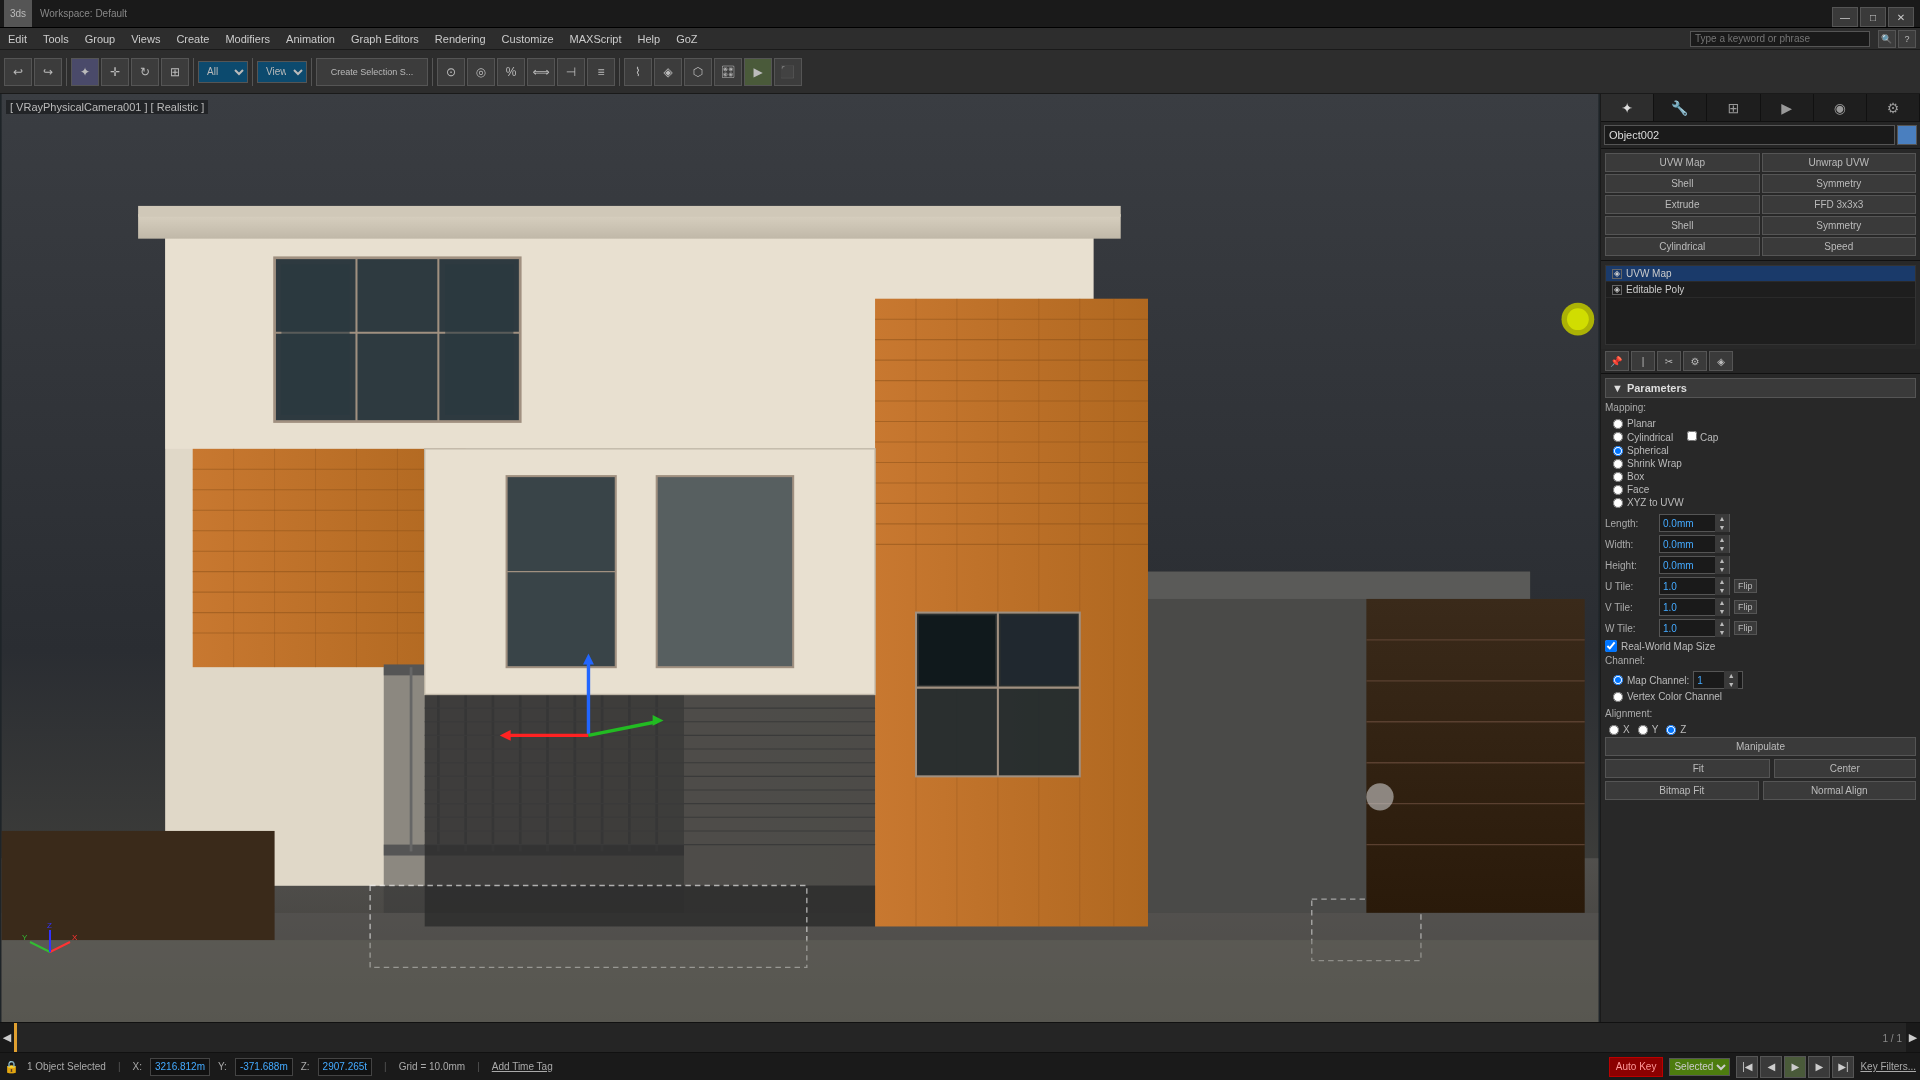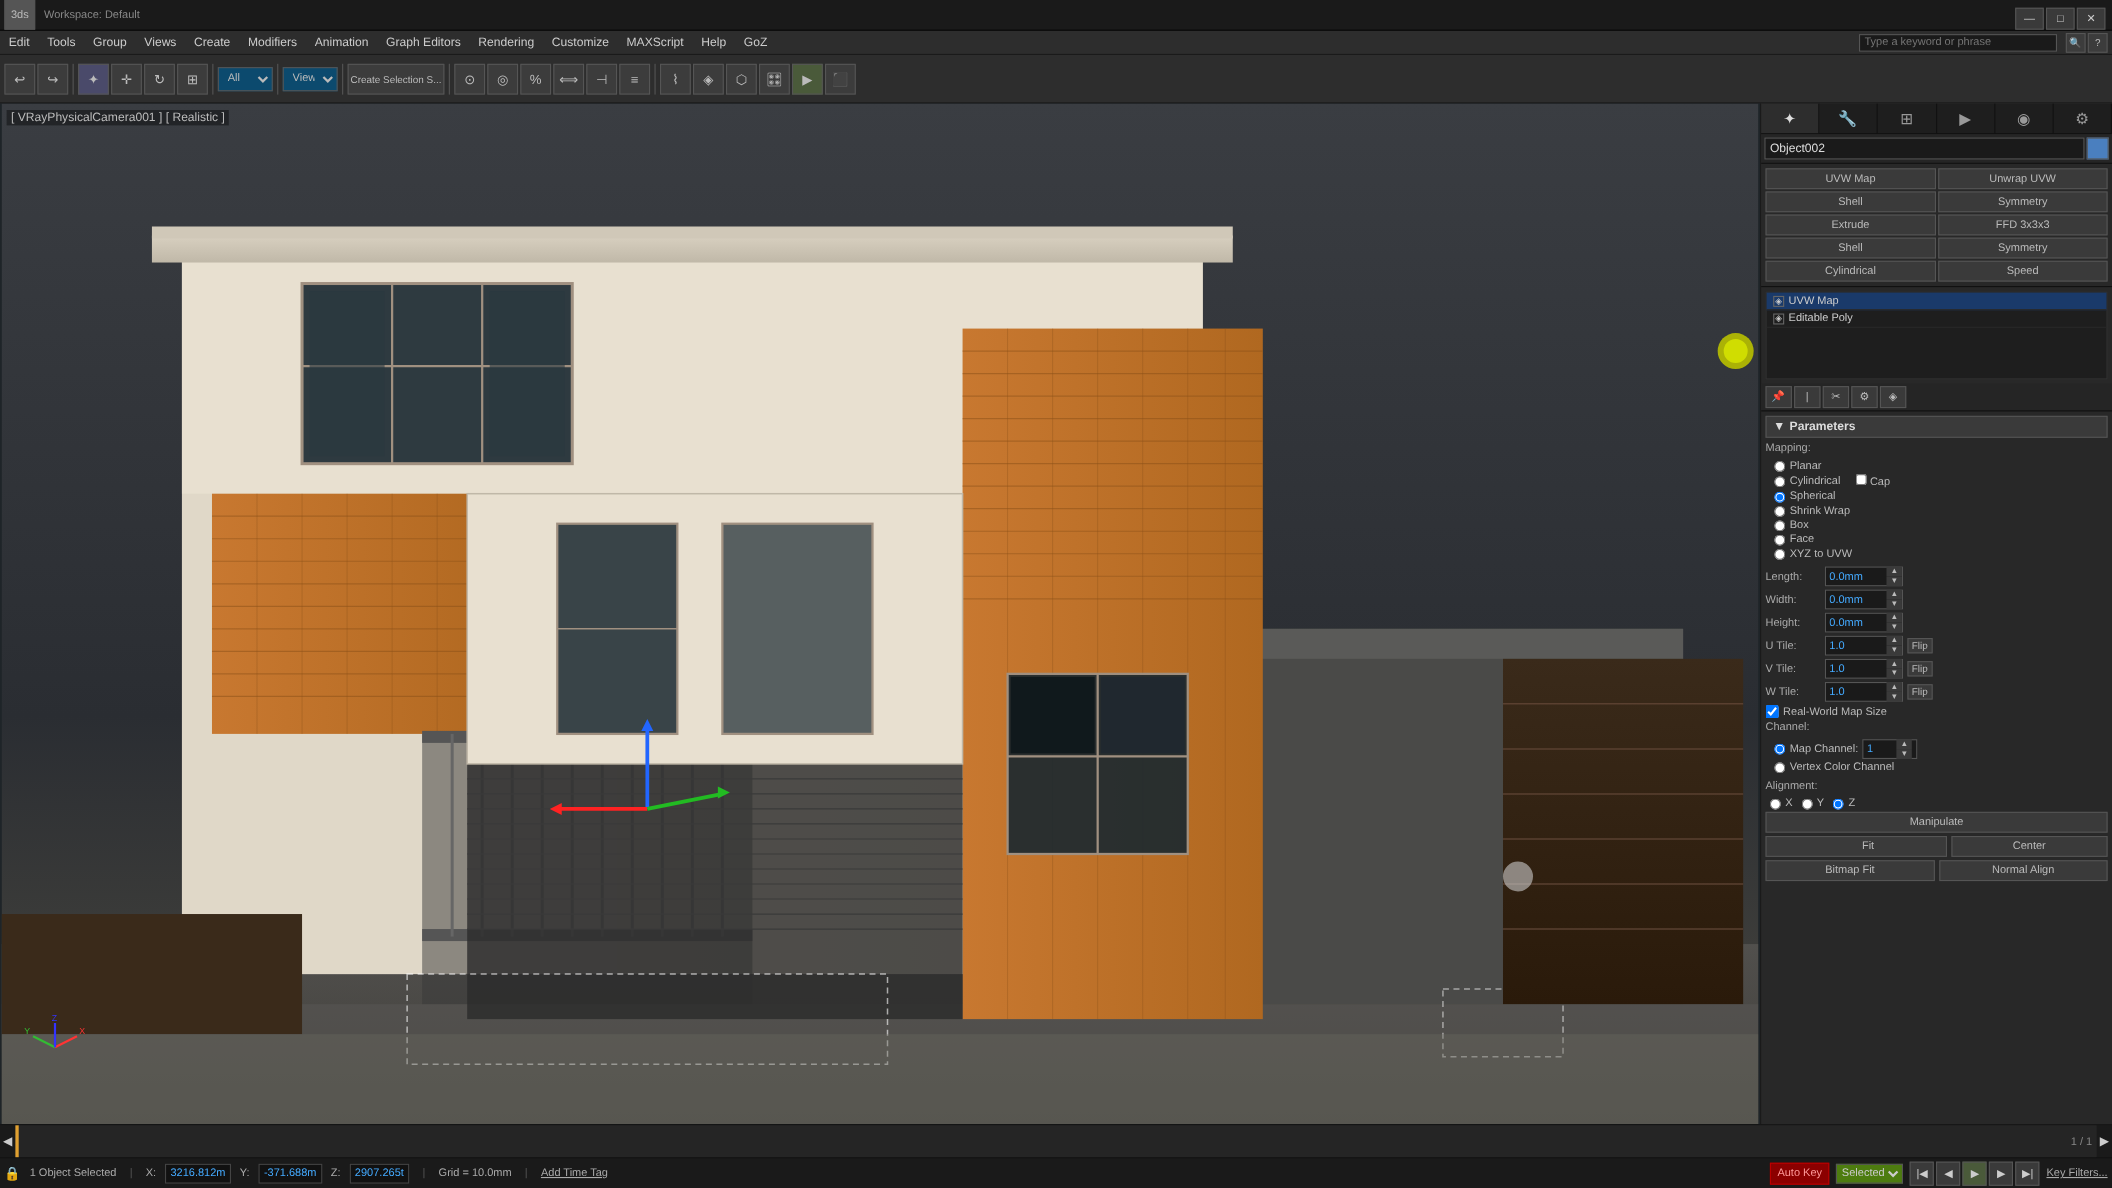--- a/index.html
+++ b/index.html
@@ -170,21 +170,21 @@
   <div class="tb-btn">⊞</div>
   <div class="tb-sep"></div>
   <select class="tb-dropdown" style="width:50px;">
     <option>All</option>
   </select>
   <div class="tb-sep"></div>
   <select class="tb-dropdown" style="width:50px;">
     <option>View</option>
   </select>
   <div class="tb-sep"></div>
-  <div class="tb-btn" style="width:88px;font-size:9px;">Create Selection S...</div>
+  <div class="tb-btn" style="width:112px;font-size:9px;">Create Selection S...</div>
   <div class="tb-sep"></div>
   <div class="tb-btn">⊙</div>
   <div class="tb-btn">◎</div>
   <div class="tb-btn">%</div>
   <div class="tb-btn">⟺</div>
   <div class="tb-btn">⊣</div>
   <div class="tb-btn">≡</div>
   <div class="tb-sep"></div>
   <div class="tb-btn">⌇</div>
   <div class="tb-btn">◈</div>

